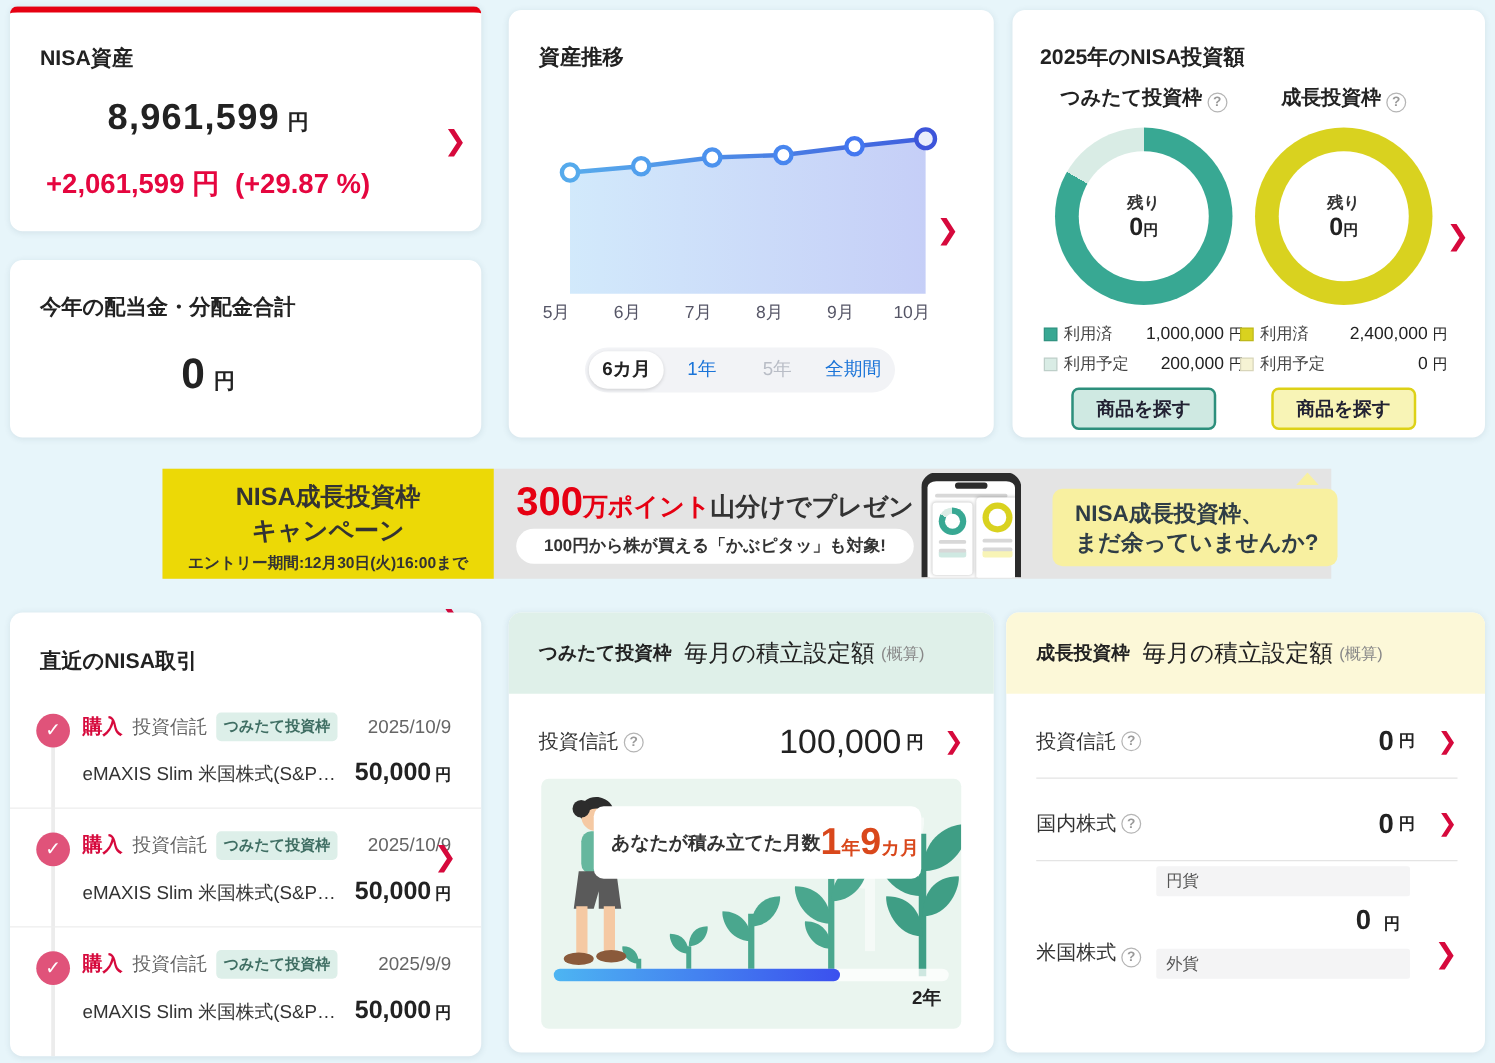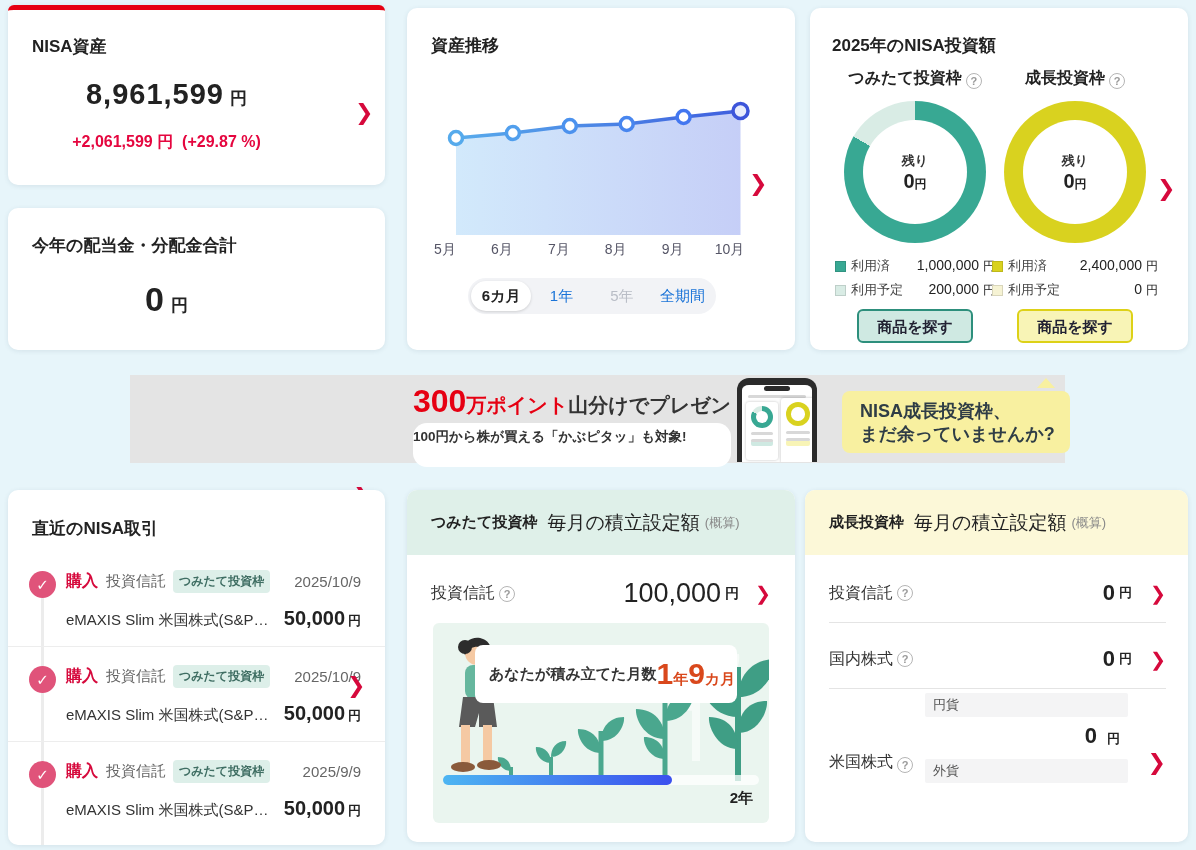--- a/index.html
+++ b/index.html
@@ -18,21 +18,21 @@
     box-shadow:0 1px 5px rgba(40,70,90,.10);
   }
   .card-title { font-size:17px; font-weight:bold; color:#222; }
 
   
   #card-assets { left:8px; top:5px; width:377px; height:180px; border-top:5px solid #e60012; border-radius:6px 6px 10px 10px; }
   #card-assets .card-title { position:absolute; left:24px; top:25px; }
   .big-amount-row { position:absolute; left:0; right:60px; top:68px; text-align:center; white-space:nowrap; }
   .big-amount { font-size:29px; font-weight:bold; letter-spacing:1px; }
   .amount-unit { font-size:17px; font-weight:bold; margin-left:6px; }
-  .change-row { position:absolute; left:0; right:60px; top:122px; text-align:center; color:#e5063f; font-weight:bold; font-size:16px; }
+  .change-row { position:absolute; left:0; right:60px; top:122px; text-align:center; color:#e5063f; font-weight:bold; font-size:22px; }
   .chev { color:#d6093c; font-size:22px; font-weight:bold; line-height:1; cursor:pointer; user-select:none; }
   .chev-abs { position:absolute; }
 
   #card-dividends { left:8px; top:208px; width:377px; height:142px; }
   #card-dividends .card-title { position:absolute; left:24px; top:26px; }
   #card-dividends .big-amount-row { top:72px; }
   #card-dividends .big-amount { font-size:34px; }
 
   
   #card-trend { left:407px; top:8px; width:388px; height:342px; }
@@ -71,21 +71,21 @@
   
   #banner { position:absolute; left:130px; top:375px; width:935px; height:88px; background:#e4e4e4; }
   .banner-left { position:absolute; left:0; top:0; width:265px; height:88px; background:#ecd906; text-align:center; color:#333; }
   .banner-left .l1 { font-size:20px; font-weight:bold; margin-top:9px; }
   .banner-left .l2 { font-size:20px; font-weight:bold; }
   .banner-left .period { font-size:12.5px; font-weight:bold; margin-top:4px; }
   .banner-points { position:absolute; left:283px; top:8px; white-space:nowrap; }
   .pts-big { color:#e60012; font-size:32px; font-weight:bold; }
   .pts-mid { color:#e60012; font-size:20px; font-weight:bold; }
   .pts-tail { color:#333; font-size:20px; font-weight:bold; }
-  .banner-pill { position:absolute; left:283px; top:48px; width:318px; height:44px; background:#fff; border-radius:14px; text-align:left; line-height:28px; font-size:13.5px; font-weight:bold; color:#333; white-space:nowrap; }
+  .banner-pill { position:absolute; left:283px; top:48px; width:318px; height:28px; background:#fff; border-radius:14px; text-align:center; line-height:28px; font-size:13.5px; font-weight:bold; color:#333; white-space:nowrap; }
   
   .phone { position:absolute; left:607px; top:3px; width:80px; height:84px; background:#fff; border:5px solid #2b2b2b; border-top-width:7px; border-radius:12px 12px 0 0; border-bottom:none; overflow:hidden; }
   .phone .notch { position:absolute; left:50%; top:1px; transform:translateX(-50%); width:26px; height:5px; background:#2b2b2b; border-radius:3px; }
   .phone .bar { position:absolute; background:#d8d8d8; height:3px; border-radius:2px; }
   .mini-card { position:absolute; background:#fff; box-shadow:0 0 3px rgba(0,0,0,.25); border-radius:3px; }
   .mini-donut { position:relative; border-radius:50%; margin:4px auto 2px; }
   .mini-donut::before { content:""; position:absolute; left:22%; top:22%; width:56%; height:56%; background:#fff; border-radius:50%; }
   .mini-btn { margin:2px auto 0; width:70%; height:6px; border-radius:2px; }
   
   .bubble { position:absolute; left:712px; top:16px; width:228px; height:62px; background:#f8f0a0; border-radius:8px; padding:9px 0 0 18px; }
@@ -265,20 +265,25 @@
           <span class="legend-val"><span>0</span> <span class="legend-unit">円</span></span>
         </div>
       </div>
       <div class="shop-btn yellow">商品を探す</div>
     </div>
 
     <span class="chev chev-abs" style="left:1157px; top:178px; position:fixed;">❯</span>
   </section>
 
   <section id="banner">
+    <div class="banner-left">
+      <div class="l1">NISA成長投資枠</div>
+      <div class="l2">キャンペーン</div>
+      <div class="period">エントリー期間:12月30日(火)16:00まで</div>
+    </div>
     <div class="banner-points">
       <span class="pts-big">300</span><span class="pts-mid">万ポイント</span><span class="pts-tail">山分けでプレゼント!</span>
     </div>
     <div class="banner-pill">100円から株が買える「かぶピタッ」も対象!</div>
 
     <div class="phone">
       <div class="notch"></div>
       <div class="bar" style="left:6px; top:10px; width:58px;"></div>
       <div class="mini-card" style="left:4px; top:17px; width:32px; height:58px;">
         <div class="mini-donut" style="width:22px; height:22px; background:conic-gradient(#38a893 0 300deg,#d9ece5 300deg 360deg);"></div>

